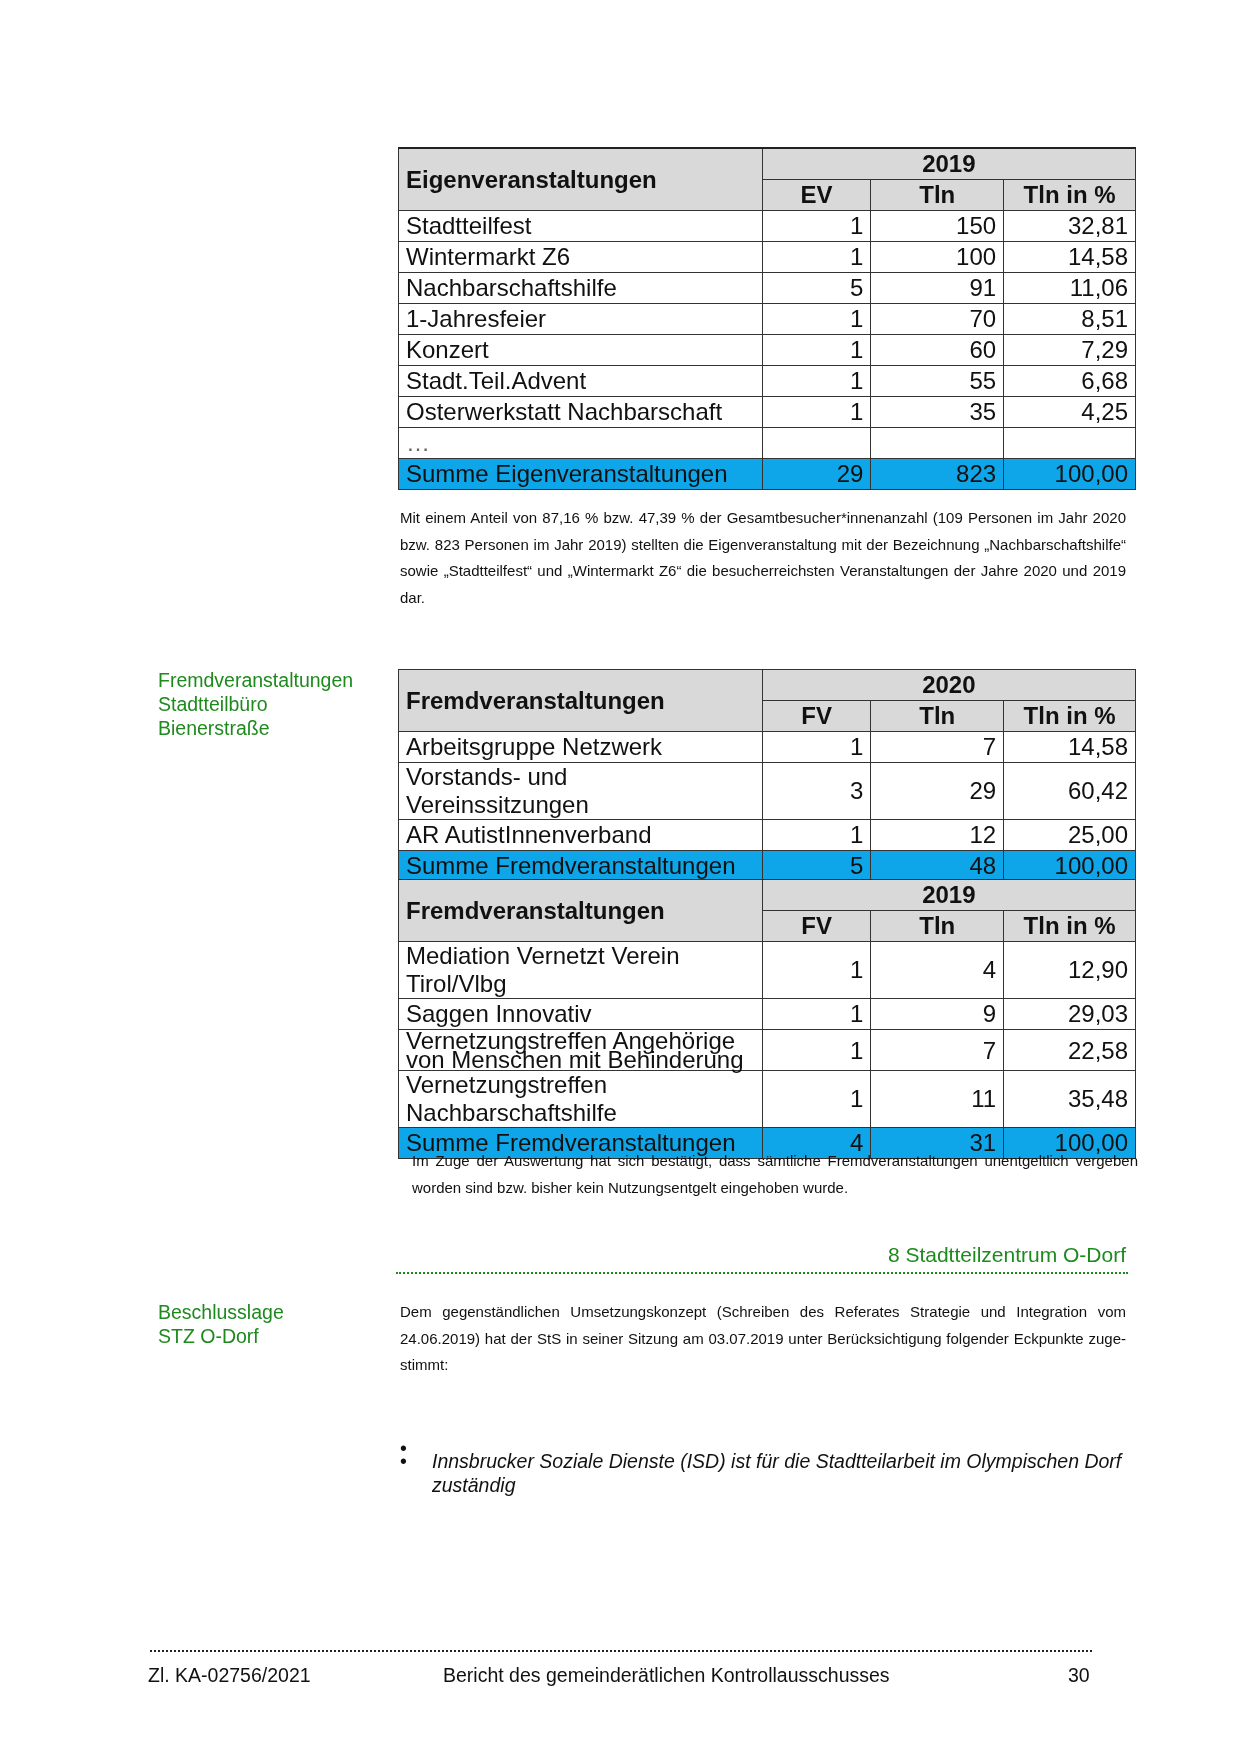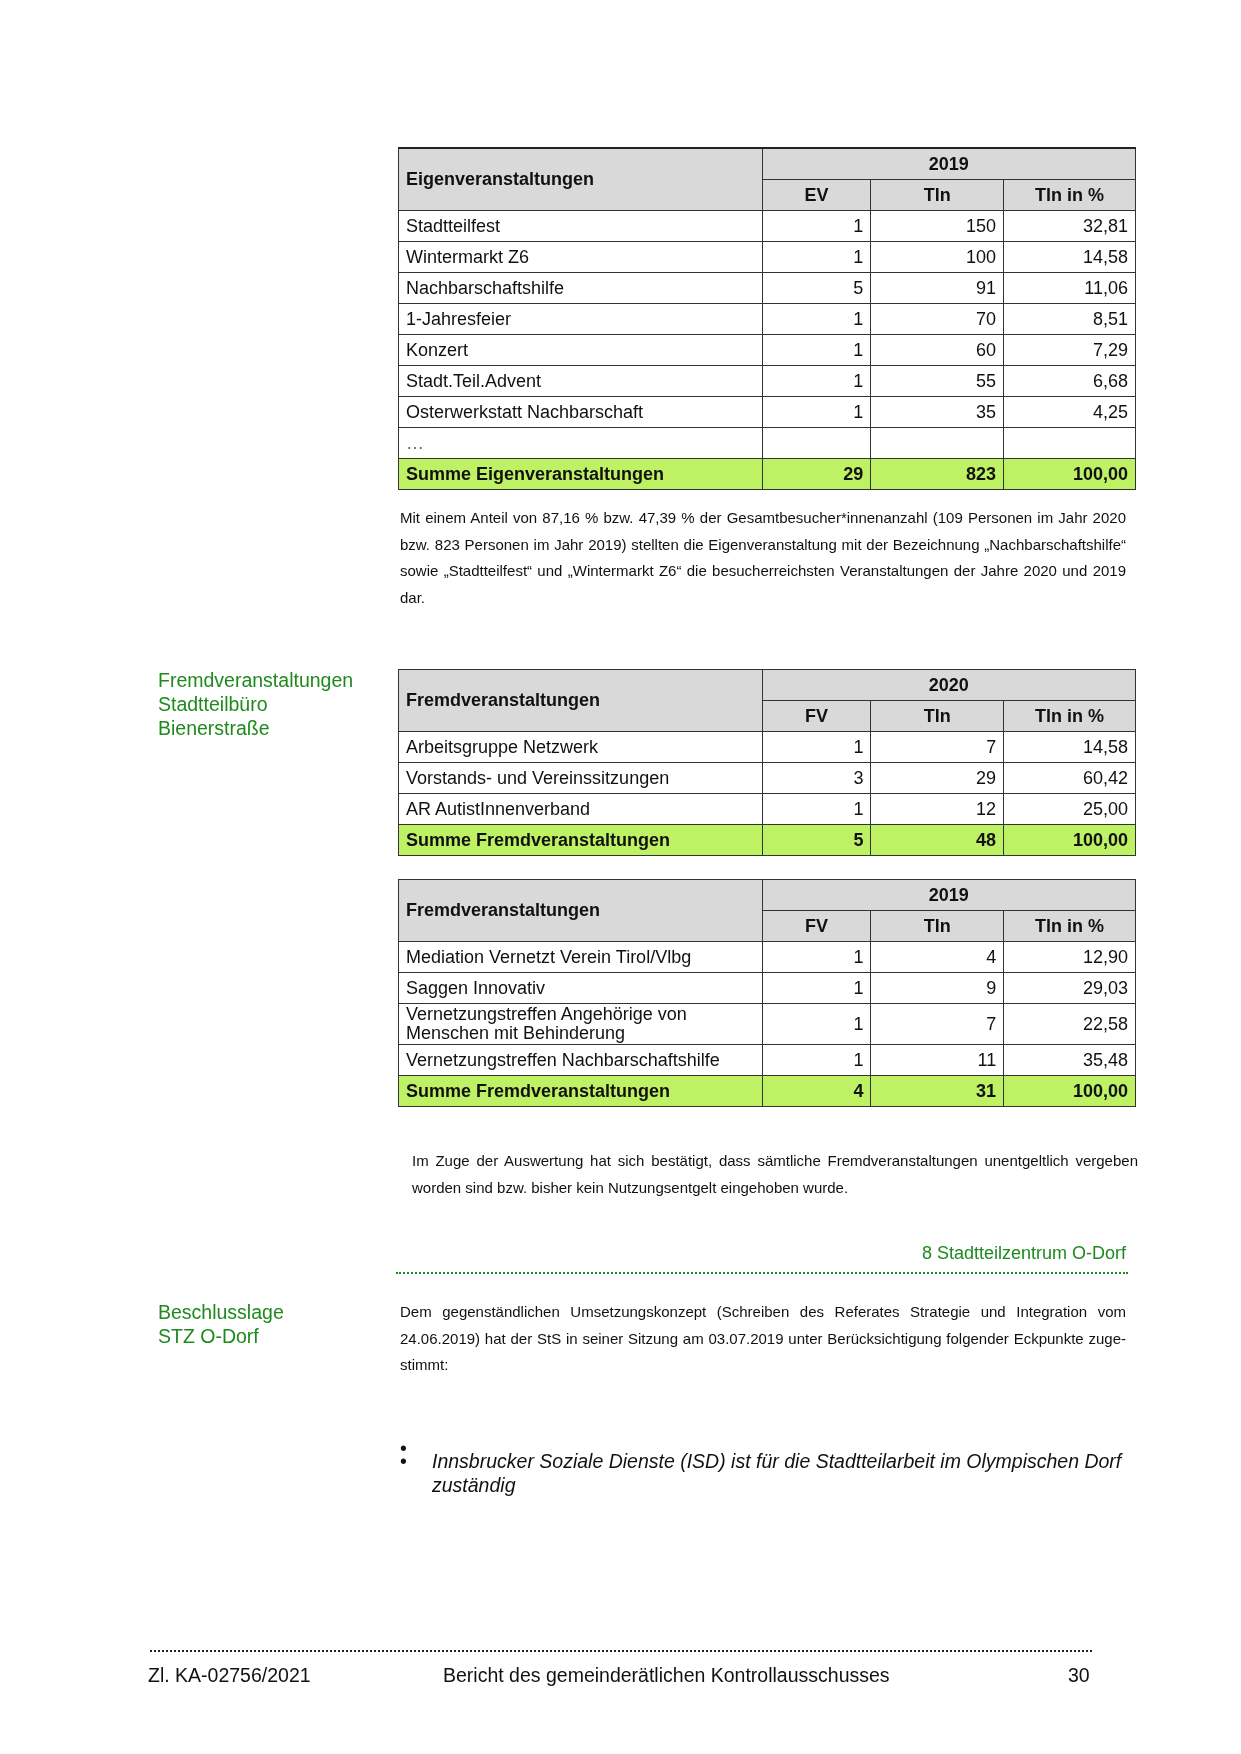--- a/index.html
+++ b/index.html
@@ -1,29 +1,29 @@
 <!DOCTYPE html>
 <html><head>
 <meta charset="utf-8">
 <style>
   html, body { margin:0; padding:0; background:#ffffff; }
   body { width:1241px; height:1754px; position:relative; font-family:"Liberation Sans", sans-serif; color:#111; overflow:hidden; }
-  table.t { border-collapse:collapse; position:absolute; left:398px; width:738px; font-size:18px;border-radius:22px; }
+  table.t { border-collapse:collapse; position:absolute; left:398px; width:738px; font-size:24px;border-radius:22px; }
   table.t td, table.t th { border:1px solid #333; padding:0 7px; height:30px; }
   table.t th { background:#d9d9d9; font-weight:bold; }
   table.t th.name { text-align:left; }
   table.t th.c { text-align:center; }
   table.t td.num { text-align:right; }
-  table.t tr.sum td { background:#bef264; font-weight:bold; }
+  table.t tr.sum td { background:#0ea5e9; font-weight:normal; }
   table.t col.c1 { width:364px; } table.t col.c2 { width:109px; } table.t col.c3 { width:133px; } table.t col.c4 { width:132px; }
   table.t tr.tall td { height:40px; line-height:19px; }
   table.top { border-top:2px solid #222; }
   .para { position:absolute; left:400px; width:726px; font-size:15px; line-height:26.5px; text-align:justify; }
   .side { position:absolute; left:158px; color:#1e8a1e; font-size:19.5px; line-height:24px; }
-  .heading { position:absolute; right:115px; top:1243px; color:#1e8a1e; font-size:18px; }
+  .heading { position:absolute; right:115px; top:1243px; color:#1e8a1e; font-size:21px; }
   .dotline { position:absolute; border-top:2px dotted #1e8a1e; }
   .bullets { position:absolute; left:400px; width:730px; font-size:19.5px; font-style:italic; }
   .bullets .b { position:relative; padding-left:32px; line-height:24px; margin-bottom:13px; }
   .bullets .dot { position:absolute; left:0; top:0; font-style:normal; }
   .footline { position:absolute; left:150px; width:942px; top:1650px; border-top:2px dotted #222; }
   .foot { position:absolute; top:1664px; font-size:19.5px; }
 </style>
 </head>
 <body>
 

